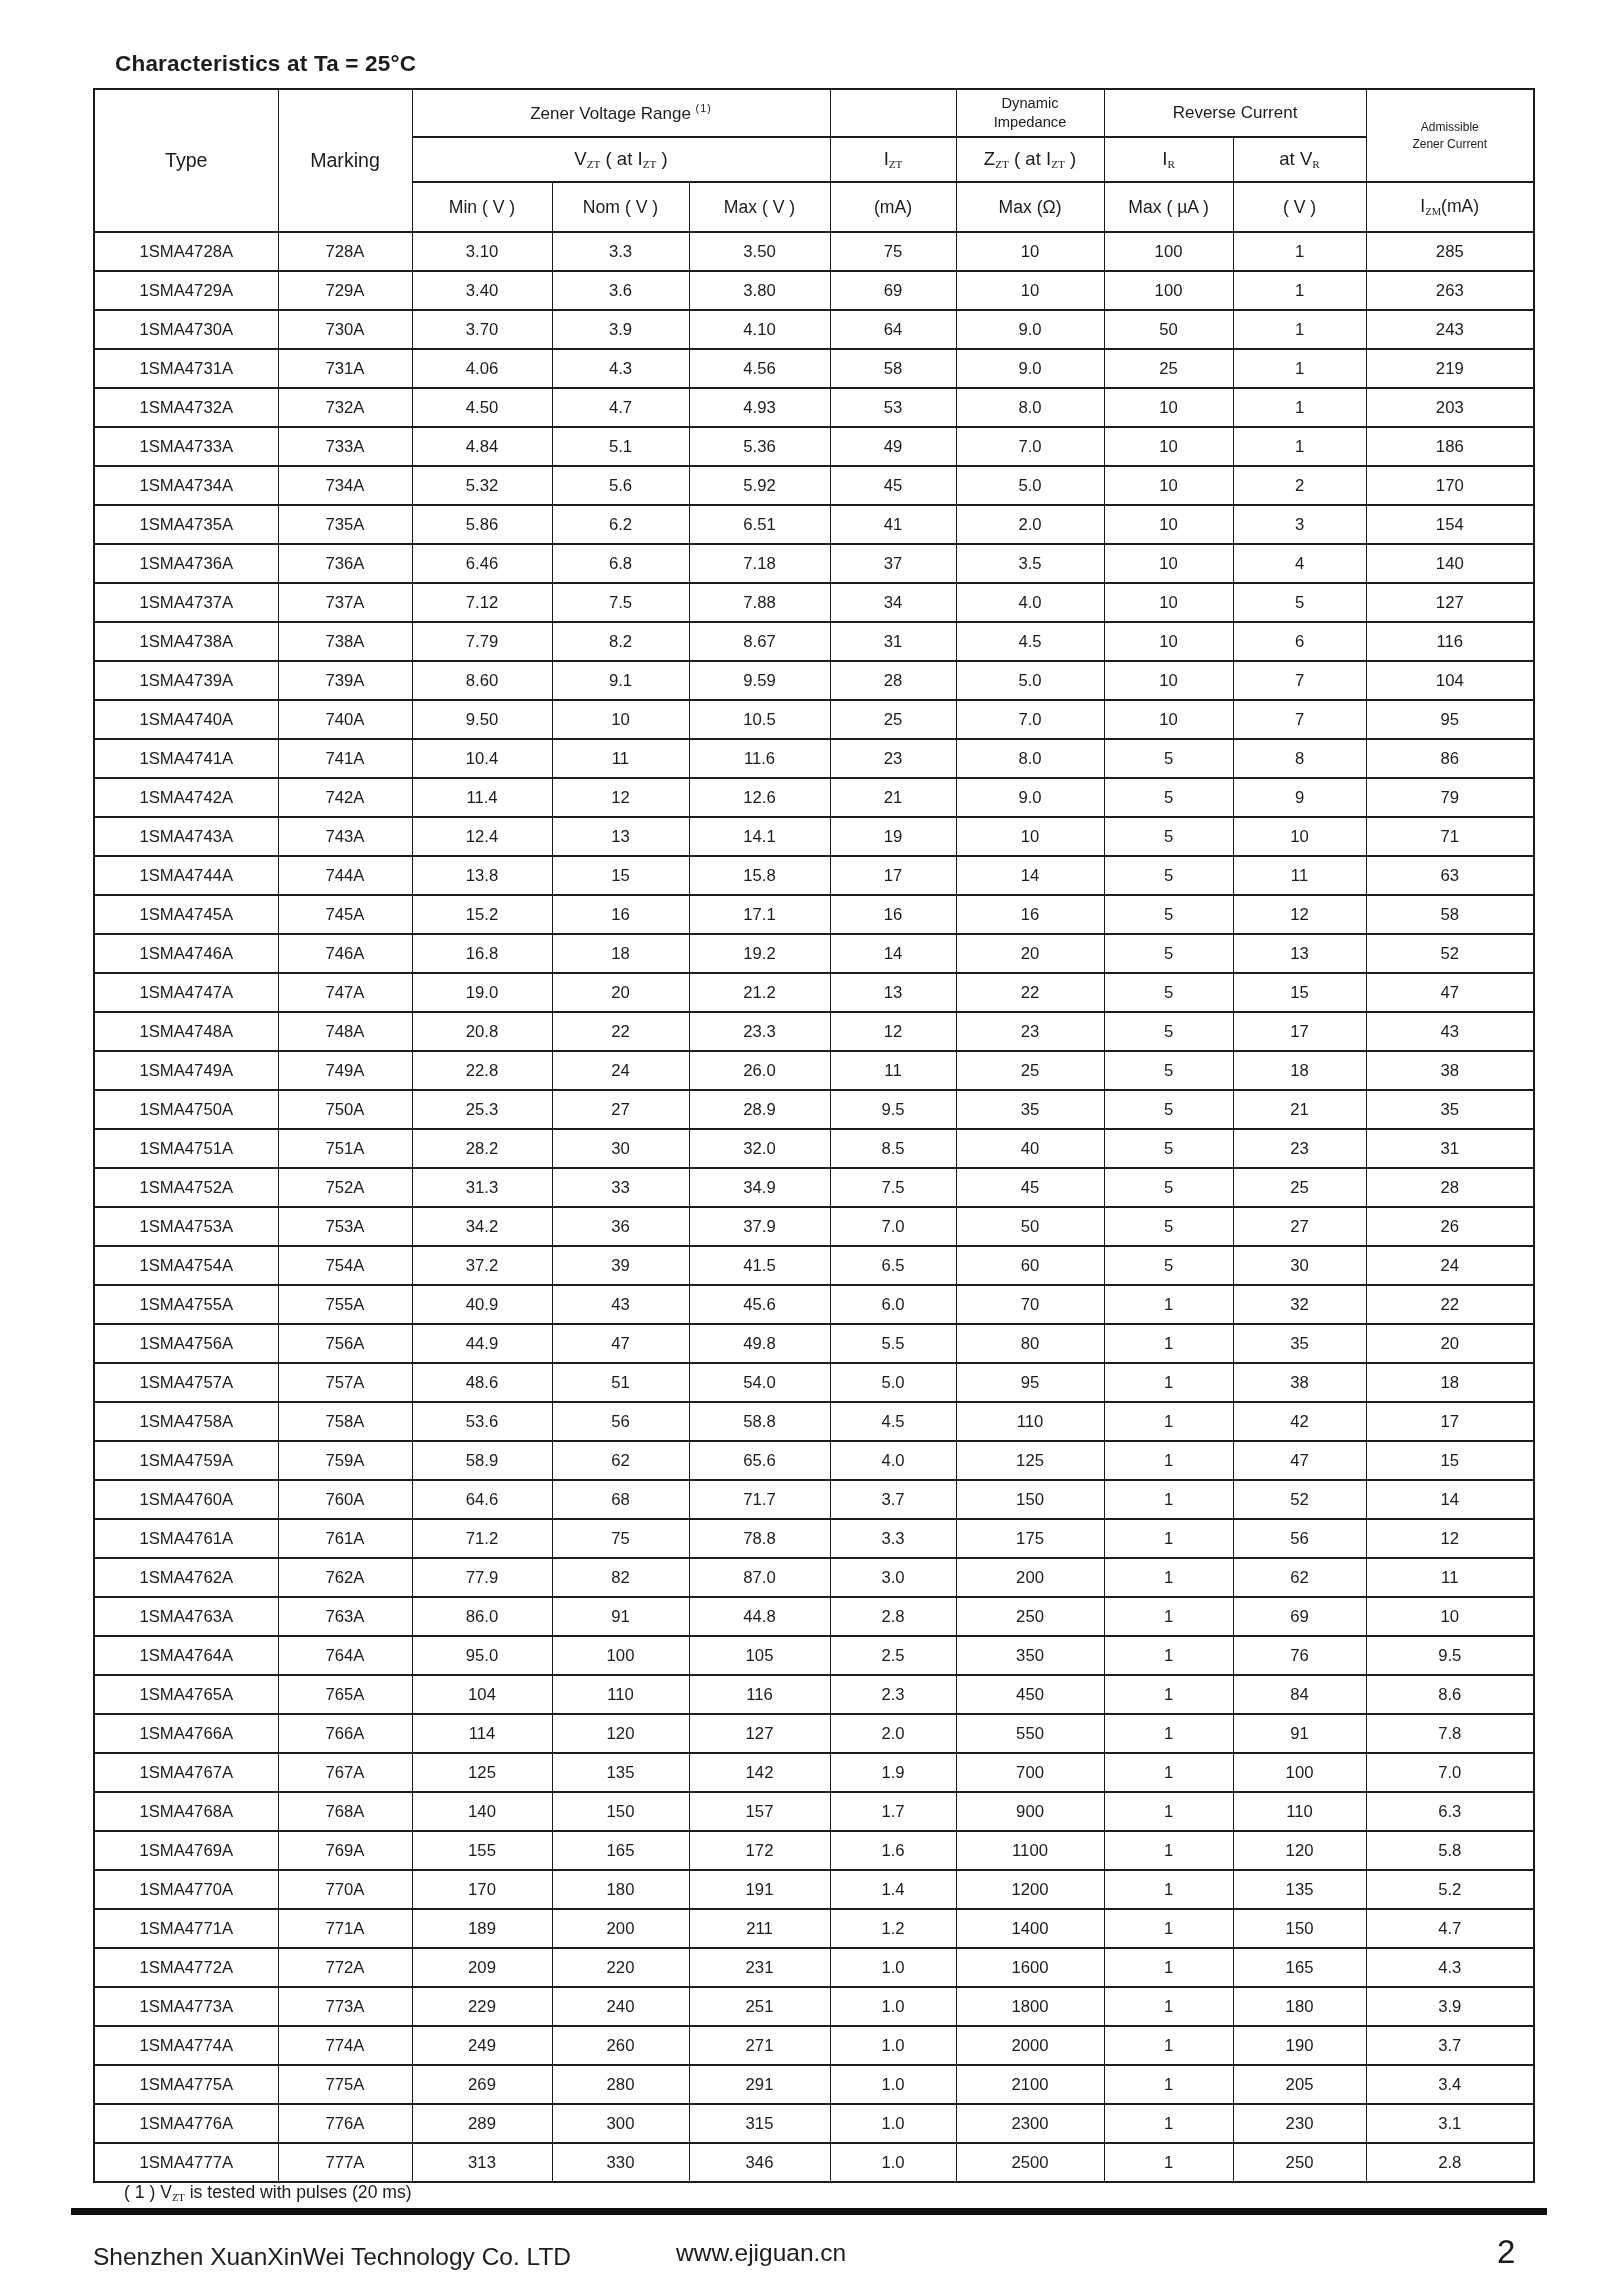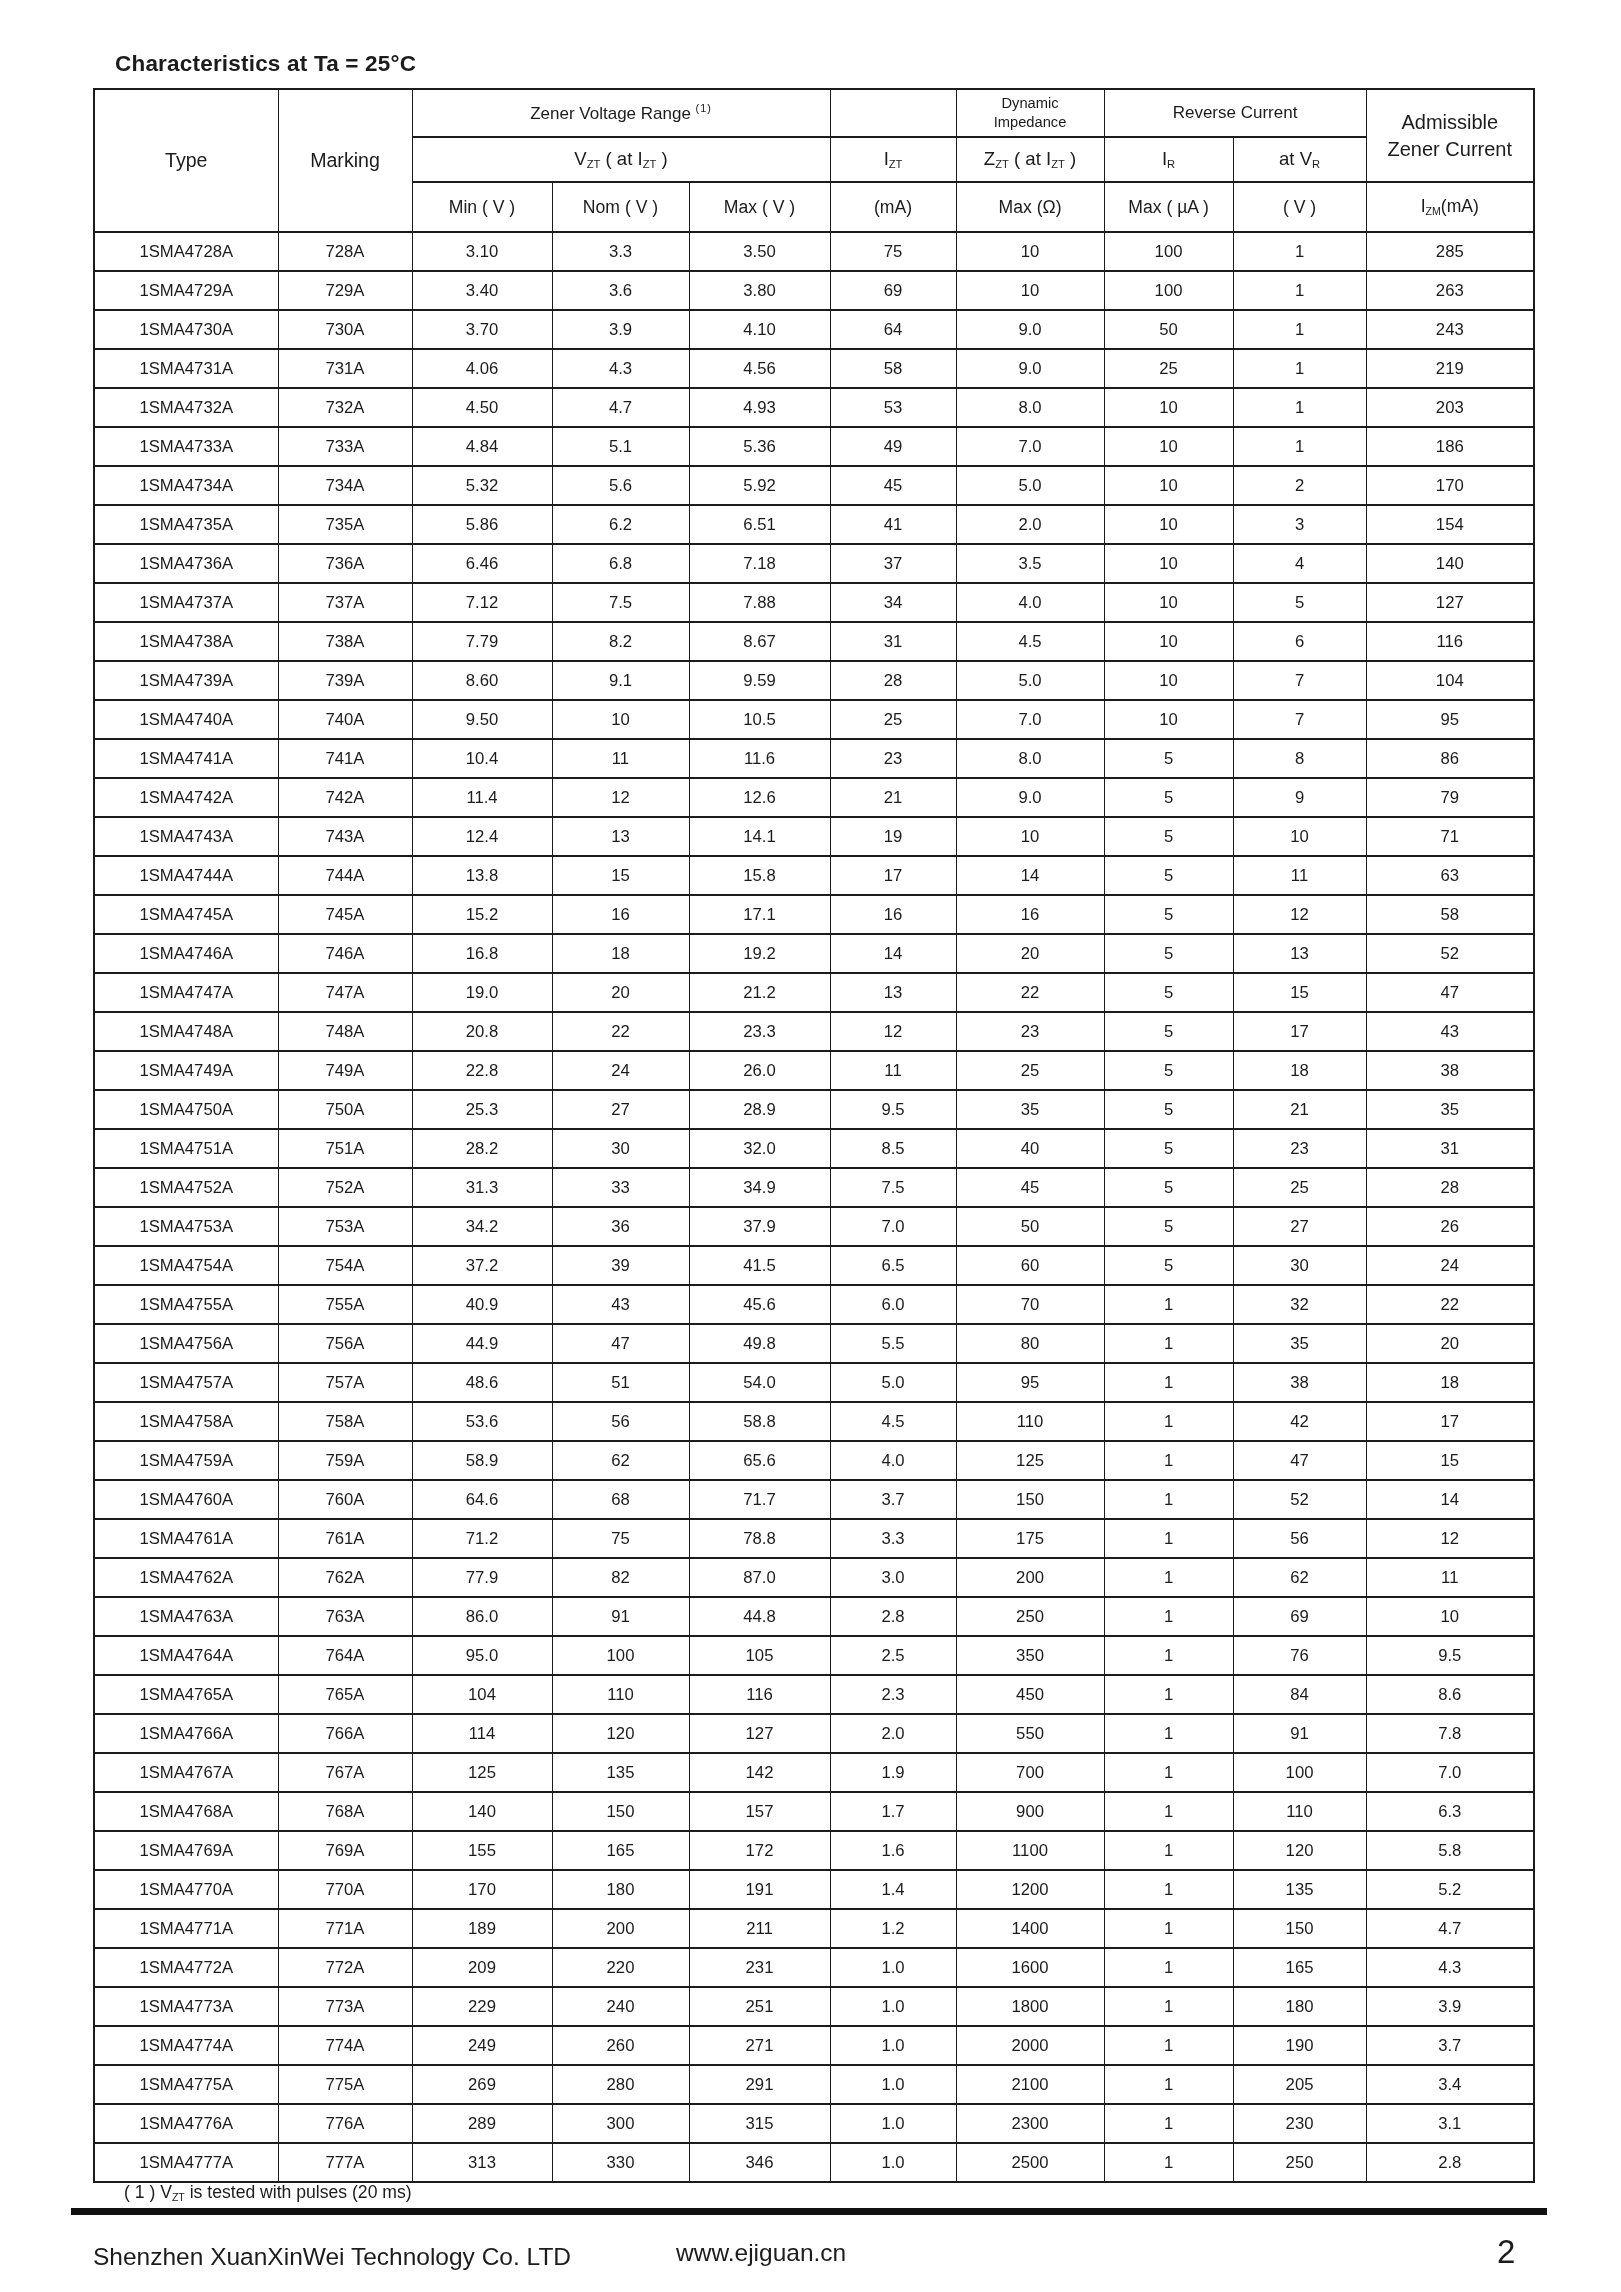--- a/index.html
+++ b/index.html
@@ -33,22 +33,22 @@
   tr.h1{height:48px;}
   tr.h2{height:45px;}
   tr.h3{height:50px;}
   tbody.rows tr{height:39px;}
   tbody.rows td{font-size:16.7px;}
   .th-span{font-size:19.6px;margin-left:44px;}
   .th-group{font-size:17px;}
   .th-sym{font-size:18.6px;}
   .th-unit{font-size:17.6px;}
   .th-dyn{font-size:14.7px;line-height:1.3;white-space:pre-line;}
-  .th-adm{font-size:20px;line-height:1.35;white-space:pre-line;}
-  sub{font-size:60%;vertical-align:-0.3em;}
+  .th-adm{font-size:12px;line-height:1.35;white-space:pre-line;}
+  sub{font-size:60%;vertical-align:-0.3em;font-family:Liberation Serif, serif;}
   sup.note{font-size:10.8px;vertical-align:super;letter-spacing:1px;}
   .footnote{
     position:absolute;left:124px;top:2182px;
     font-size:17.6px;
   }
   .footer-rule{
     position:absolute;left:71px;top:2208px;
     width:1476px;height:6.9px;background:#101010;
   }
   .footer-company{

